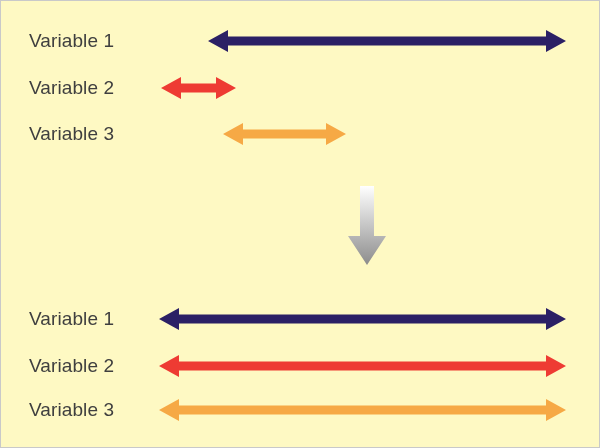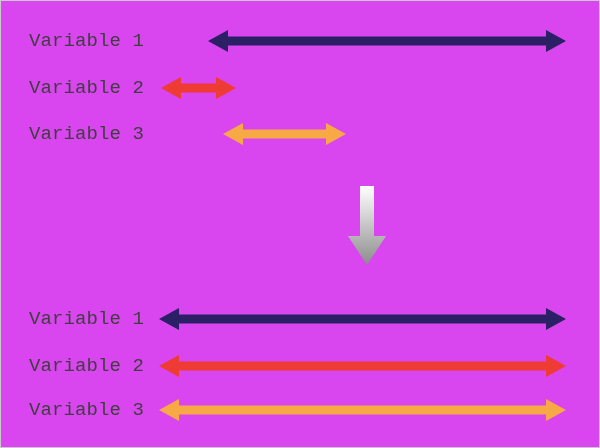--- a/index.html
+++ b/index.html
@@ -67,21 +67,21 @@
   }
   #transform-arrow svg {
     display: block;
     width: 100%;
     height: 100%;
   }
 </style>
 </head>
 <body>
 
-<div id="canvas" style="background: #d946ef; border-color: rgb(201, 201, 201); font-family: Liberation Mono, monospace;">
+<div id="canvas" style="background: #fef9c3; border-color: rgb(201, 201, 201);">
 
   <div class="panel" id="panel-before">
 
     <div class="row" style="top:20px">
       <span class="row-label" style="color: rgb(63, 63, 63);">Variable 1</span>
       <span class="row-arrow" id="arrow-b1" style="left: 207px; width: 358px;">
           <svg viewBox="0 0 358 40" preserveAspectRatio="none">
             <polygon points="0.00,20.00 20.00,9.00 20.00,15.50 338.00,15.50 338.00,9.00 358.00,20.00 338.00,31.00 338.00,24.50 20.00,24.50 20.00,31.00" fill="#2B2065"></polygon>
           </svg>
         </span>

